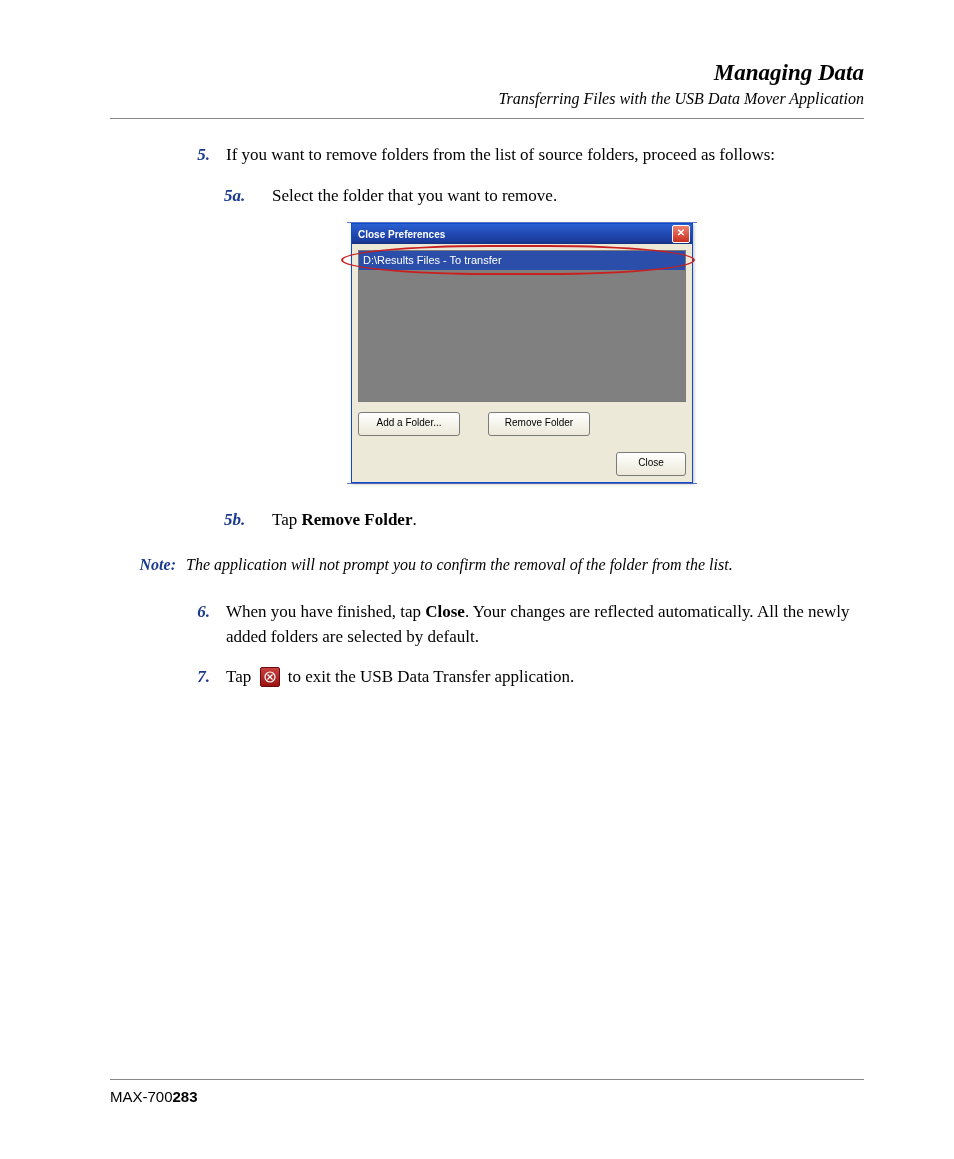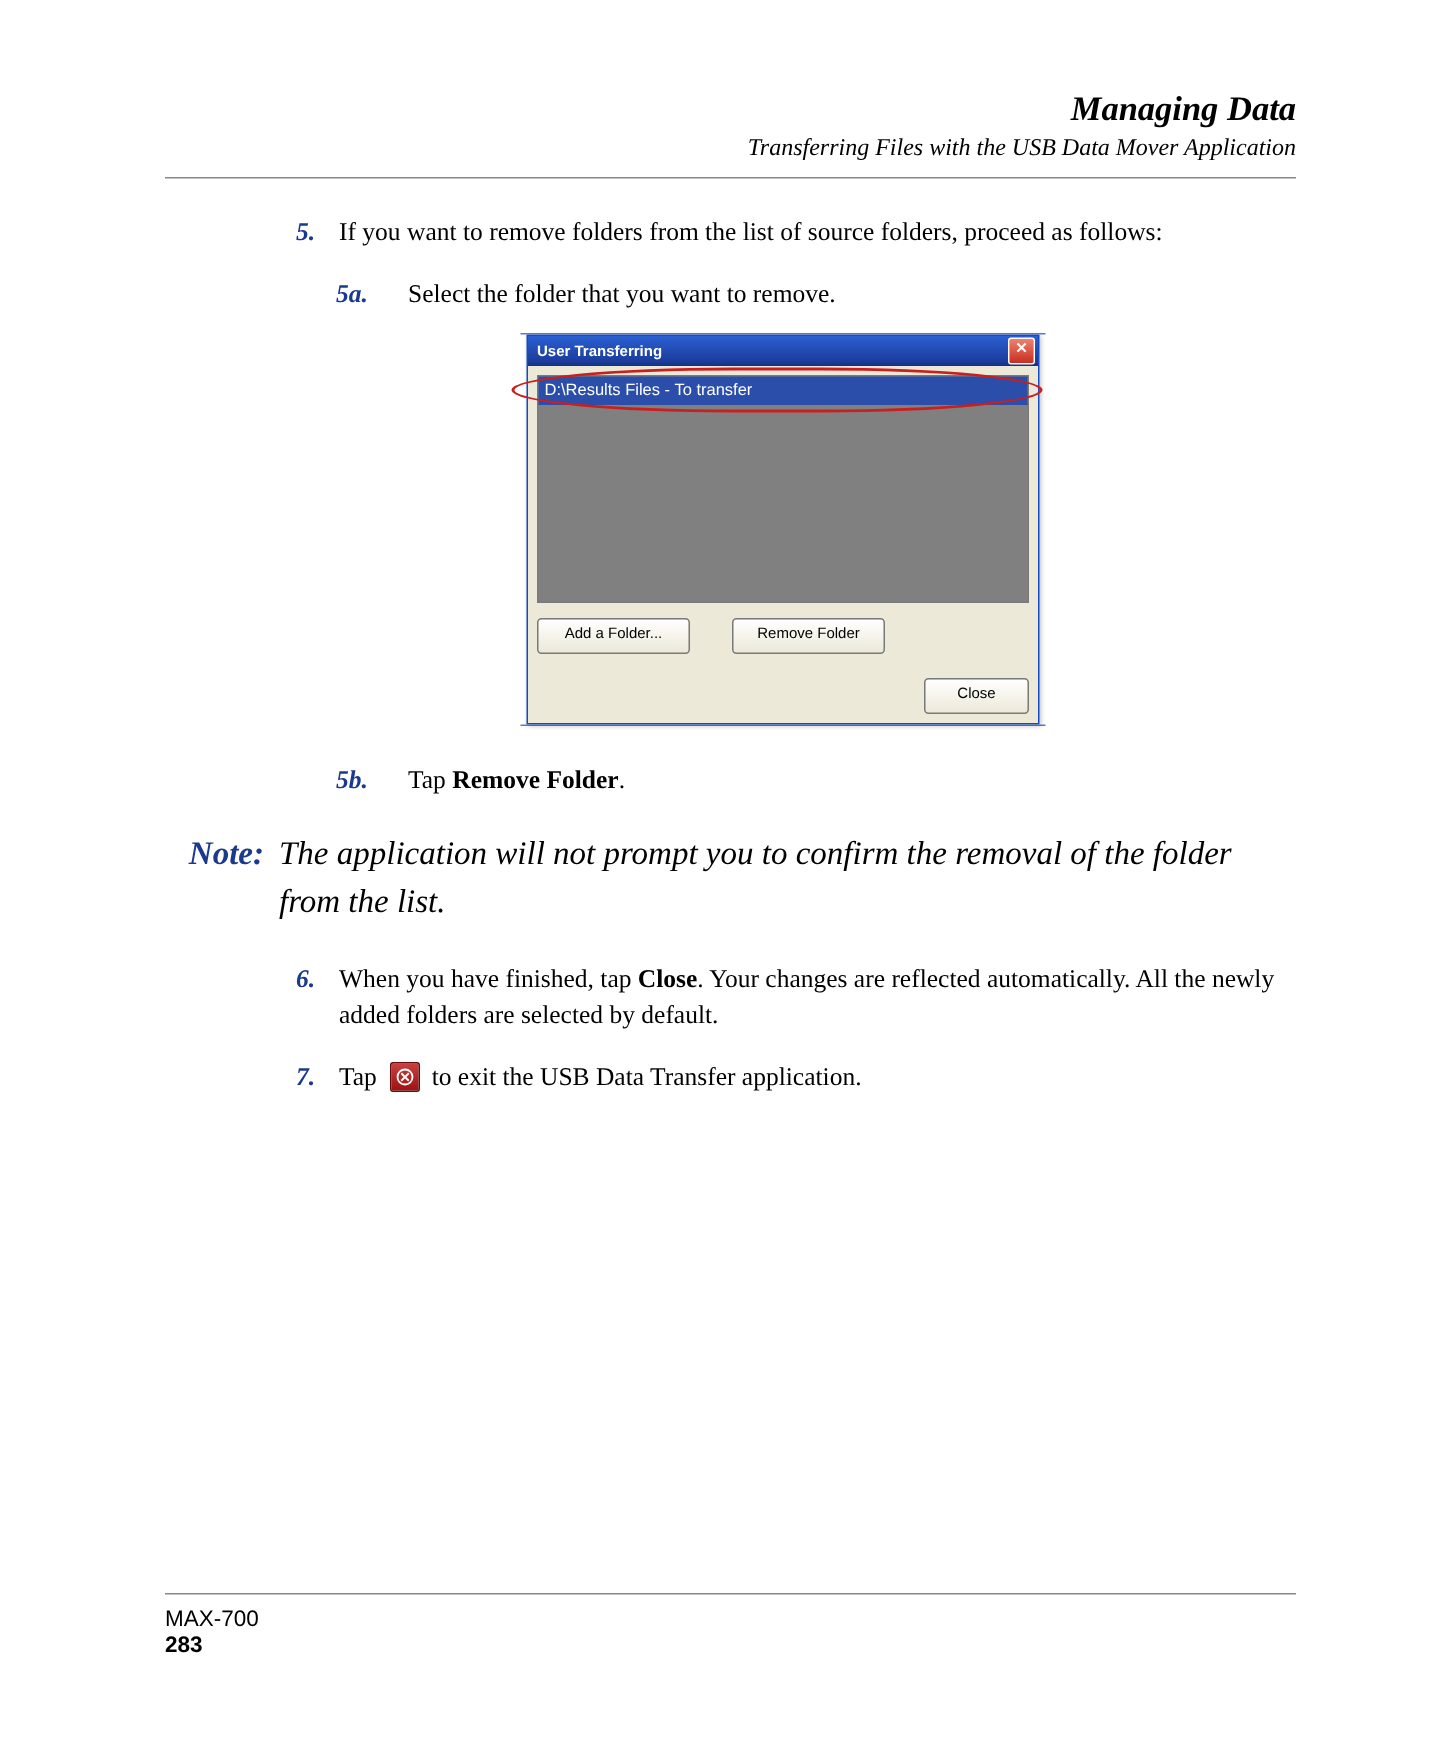--- a/index.html
+++ b/index.html
@@ -73,21 +73,21 @@
     color: #1a3a8f;
     font-weight: bold;
     font-style: italic;
     min-width: 34px;
     margin-right: 14px;
     flex-shrink: 0;
   }
   .note-row {
     display: flex;
     align-items: flex-start;
-    font-size: 22px;
+    font-size: 16px;
     line-height: 1.45;
     margin: 20px 0 24px 0;
   }
   .note-label {
     font-weight: bold;
     font-style: italic;
     color: #1a3a8f;
     min-width: 66px;
     margin-right: 10px;
     text-align: right;
@@ -218,21 +218,20 @@
   }
   .footer-line {
     border: none;
     border-top: 1.5px solid #888;
     margin: 0 0 8px 0;
   }
   .footer-row {
     display: flex;
     font-family: Arial, Helvetica, sans-serif;
     font-size: 15px;
-    flex-direction: column;
   }
   .footer-right {
     font-weight: bold;
   }
 </style>
 </head>
 <body>
 
 <div class="page">
 
@@ -251,21 +250,21 @@
 
     <div class="substep">
       <div class="substep-num">5a.</div>
       <div class="step-text">Select the folder that you want to remove.</div>
     </div>
 
     <div class="figure-wrap">
       <div class="figure">
         <div class="dialog">
           <div class="titlebar">
-            <span>User Transferring</span>
+            <span>Close Preferences</span>
             <div class="close-btn">✕</div>
           </div>
           <div class="listbox">
             <div class="list-item">D:\Results Files - To transfer</div>
           </div>
           <div class="btn-row">
             <div class="win-btn">Add a Folder...</div>
             <div class="win-btn">Remove Folder</div>
           </div>
           <div class="close-row">

